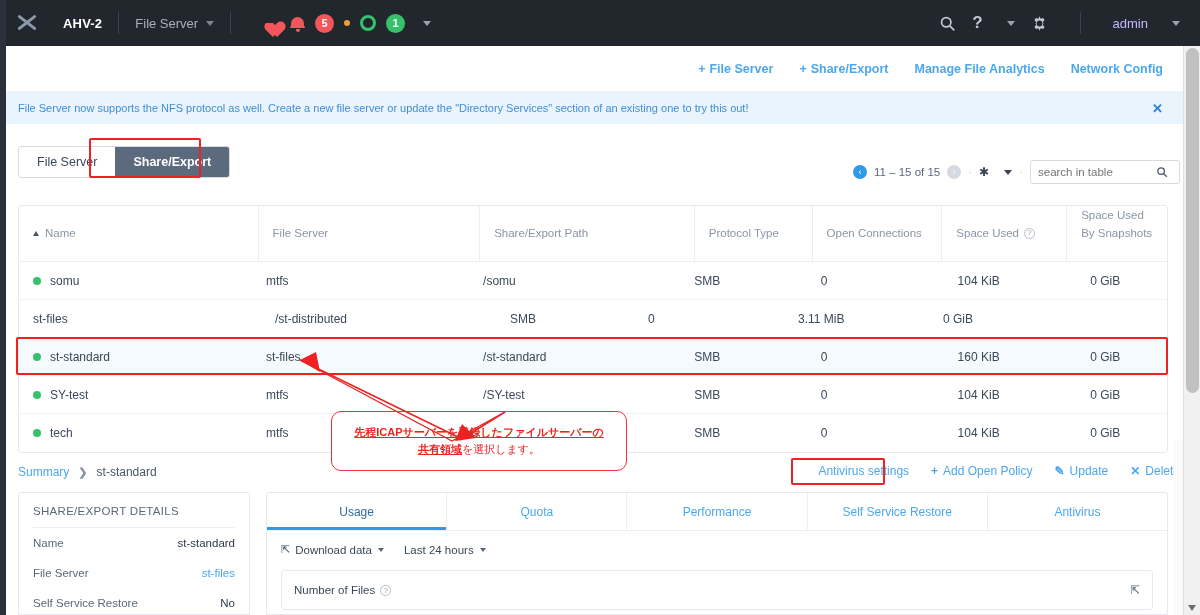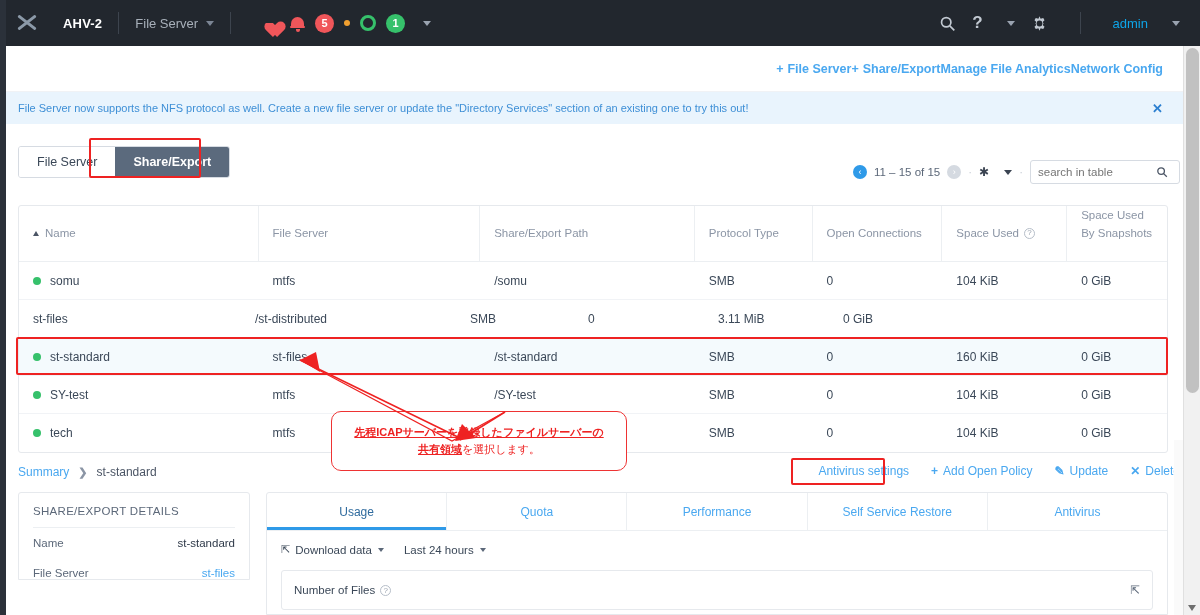--- a/index.html
+++ b/index.html
@@ -77,27 +77,27 @@
   .ring-green {
     width: 16px; height: 16px; border-radius: 50%;
     border: 3.5px solid #36c16b;
   }
   .topbar-right {
     margin-left: auto; display: flex; align-items: center; gap: 16px;
     padding-right: 20px; color: #c2c9d2;
   }
   .ic { fill: none; stroke: #c2c9d2; stroke-width: 2; }
   .qmark { font-size: 17px; font-weight: bold; color: #c2c9d2; }
-  .user { font-size: 13px; color: #0ea5e9; }
+  .user { font-size: 13px; color: #c4b5fd; }
 
   
   .actionbar {
     position: absolute; left: 6px; top: 46px; width: 1177px; height: 46px;
     background: #fff; display: flex; align-items: center; justify-content: flex-end;
-    padding-right: 20px; border-bottom: 1px solid #f0f2f5;
+    gap: 26px; padding-right: 20px; border-bottom: 1px solid #f0f2f5;
   }
   .alink {
     color: #4aa8f0; font-size: 12.5px; font-weight: bold; white-space: nowrap;
     cursor: pointer;
   }
   .plus { font-weight: bold; margin-right: 4px; }
 
   
   .banner {
     position: absolute; left: 6px; top: 92px; width: 1177px; height: 32px;
@@ -170,21 +170,21 @@
     border-left: 3.5px solid transparent; border-right: 3.5px solid transparent;
     border-bottom: 5px solid #4b5565;
   }
   .qm {
     display: inline-flex; align-items: center; justify-content: center;
     width: 11px; height: 11px; border-radius: 50%; border: 1px solid #b6bec9;
     font-size: 8px; color: #9aa3af; margin-left: 5px;
   }
   .trow {
     display: flex; height: 38px; align-items: center;
-    border-bottom: 1px solid #f1f3f6; color: #3b4858;
+    border-bottom: 1px solid #f1f3f6; color: #3b4858; gap: 20px;
   }
   .trow:last-child { border-bottom: none; }
   .trow.sel { background: #f4fafd; }
   .td { padding: 0 14px; display: flex; align-items: center; overflow: hidden; white-space: nowrap; }
   .status-dot {
     width: 8px; height: 8px; border-radius: 50%; background: #36c16b;
     margin-right: 9px; flex: none;
   }
   
   .c0 { width: 240px; } .c1 { width: 222px; } .c2 { width: 215px; }
@@ -213,21 +213,21 @@
   .crumb-cur { color: #4b5565; }
   .detail-actions {
     position: absolute; right: 20px; top: 464px; display: flex; align-items: center;
     gap: 22px; font-size: 12px;
   }
   .daction { color: #4aa8f0; cursor: pointer; white-space: nowrap; }
   .daction .gly { margin-right: 5px; font-weight: bold; }
 
   
   .panel-left {
-    position: absolute; left: 18px; top: 492px; width: 232px; height: 88px;
+    position: absolute; left: 18px; top: 492px; width: 232px; height: 123px;
     border: 1px solid #e6e9ed; border-top-left-radius: 3px; border-top-right-radius: 3px;
     background: #fff; padding: 12px 14px 0 14px; overflow: hidden;
   }
   .panel-title {
     color: #5c6879; font-size: 11.5px; letter-spacing: .3px;
     padding-bottom: 10px; border-bottom: 1px solid #eceff2;
   }
   .kv {
     display: flex; justify-content: space-between; align-items: center;
     font-size: 11.5px; padding: 9px 0;

